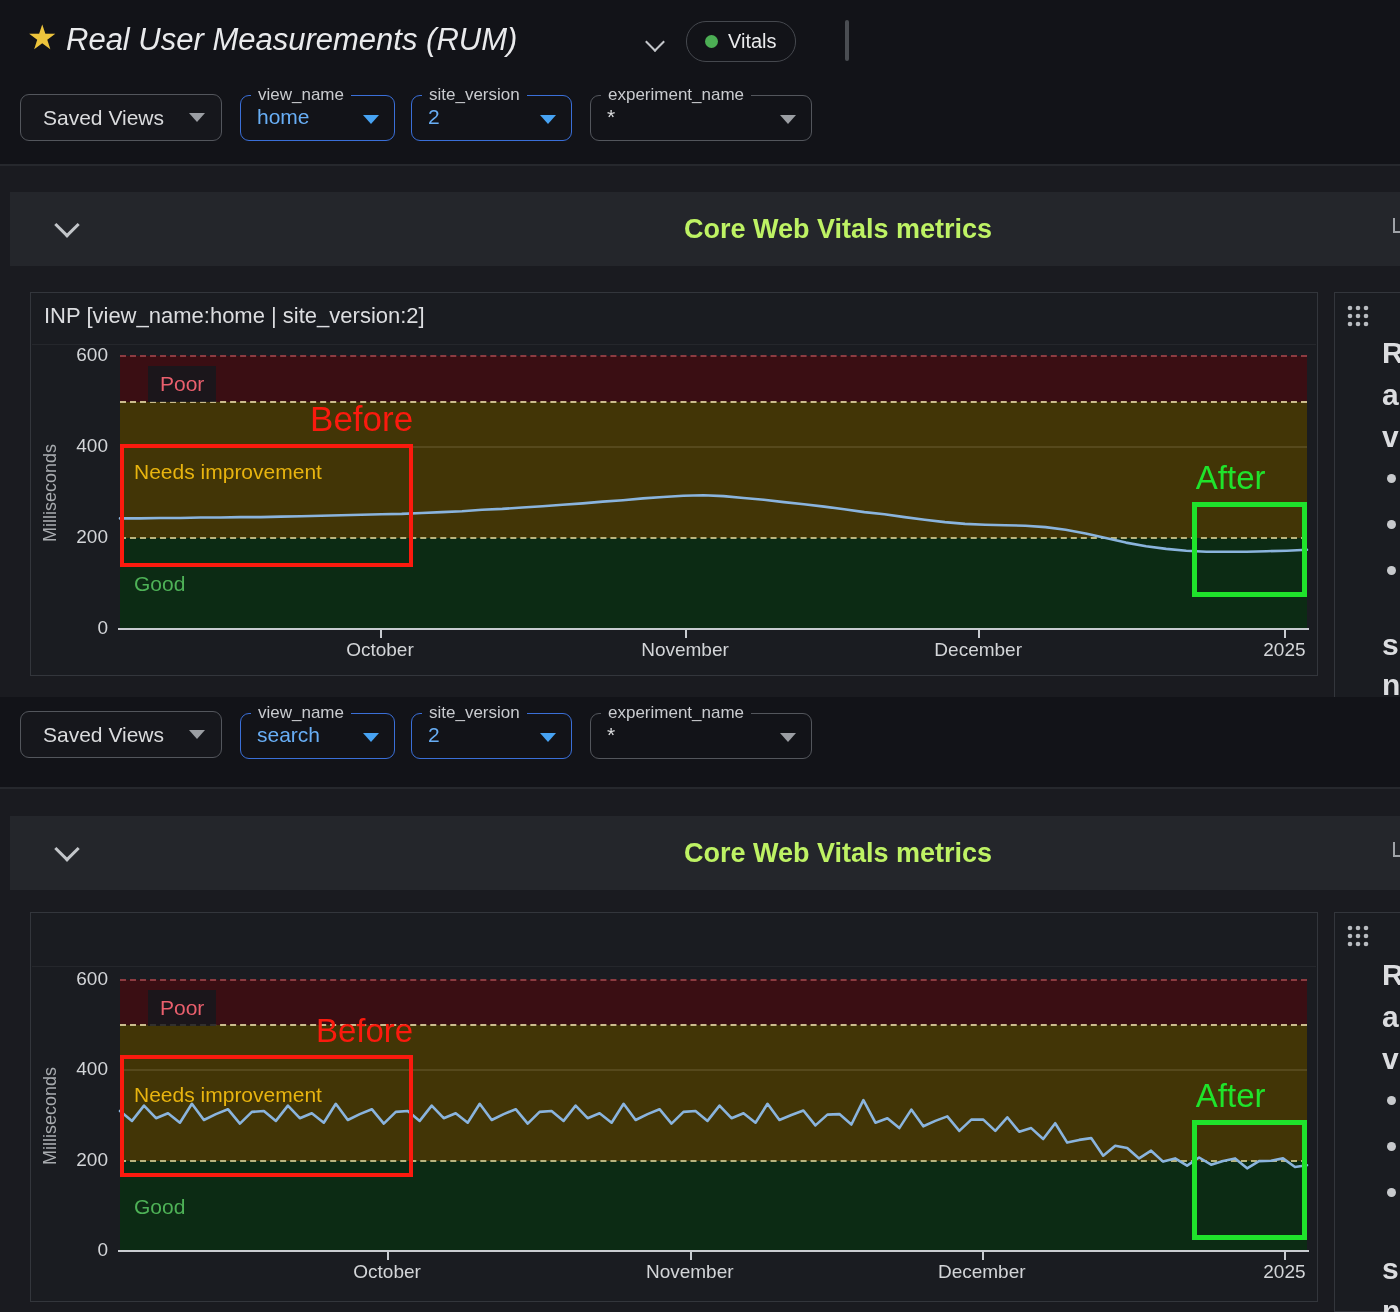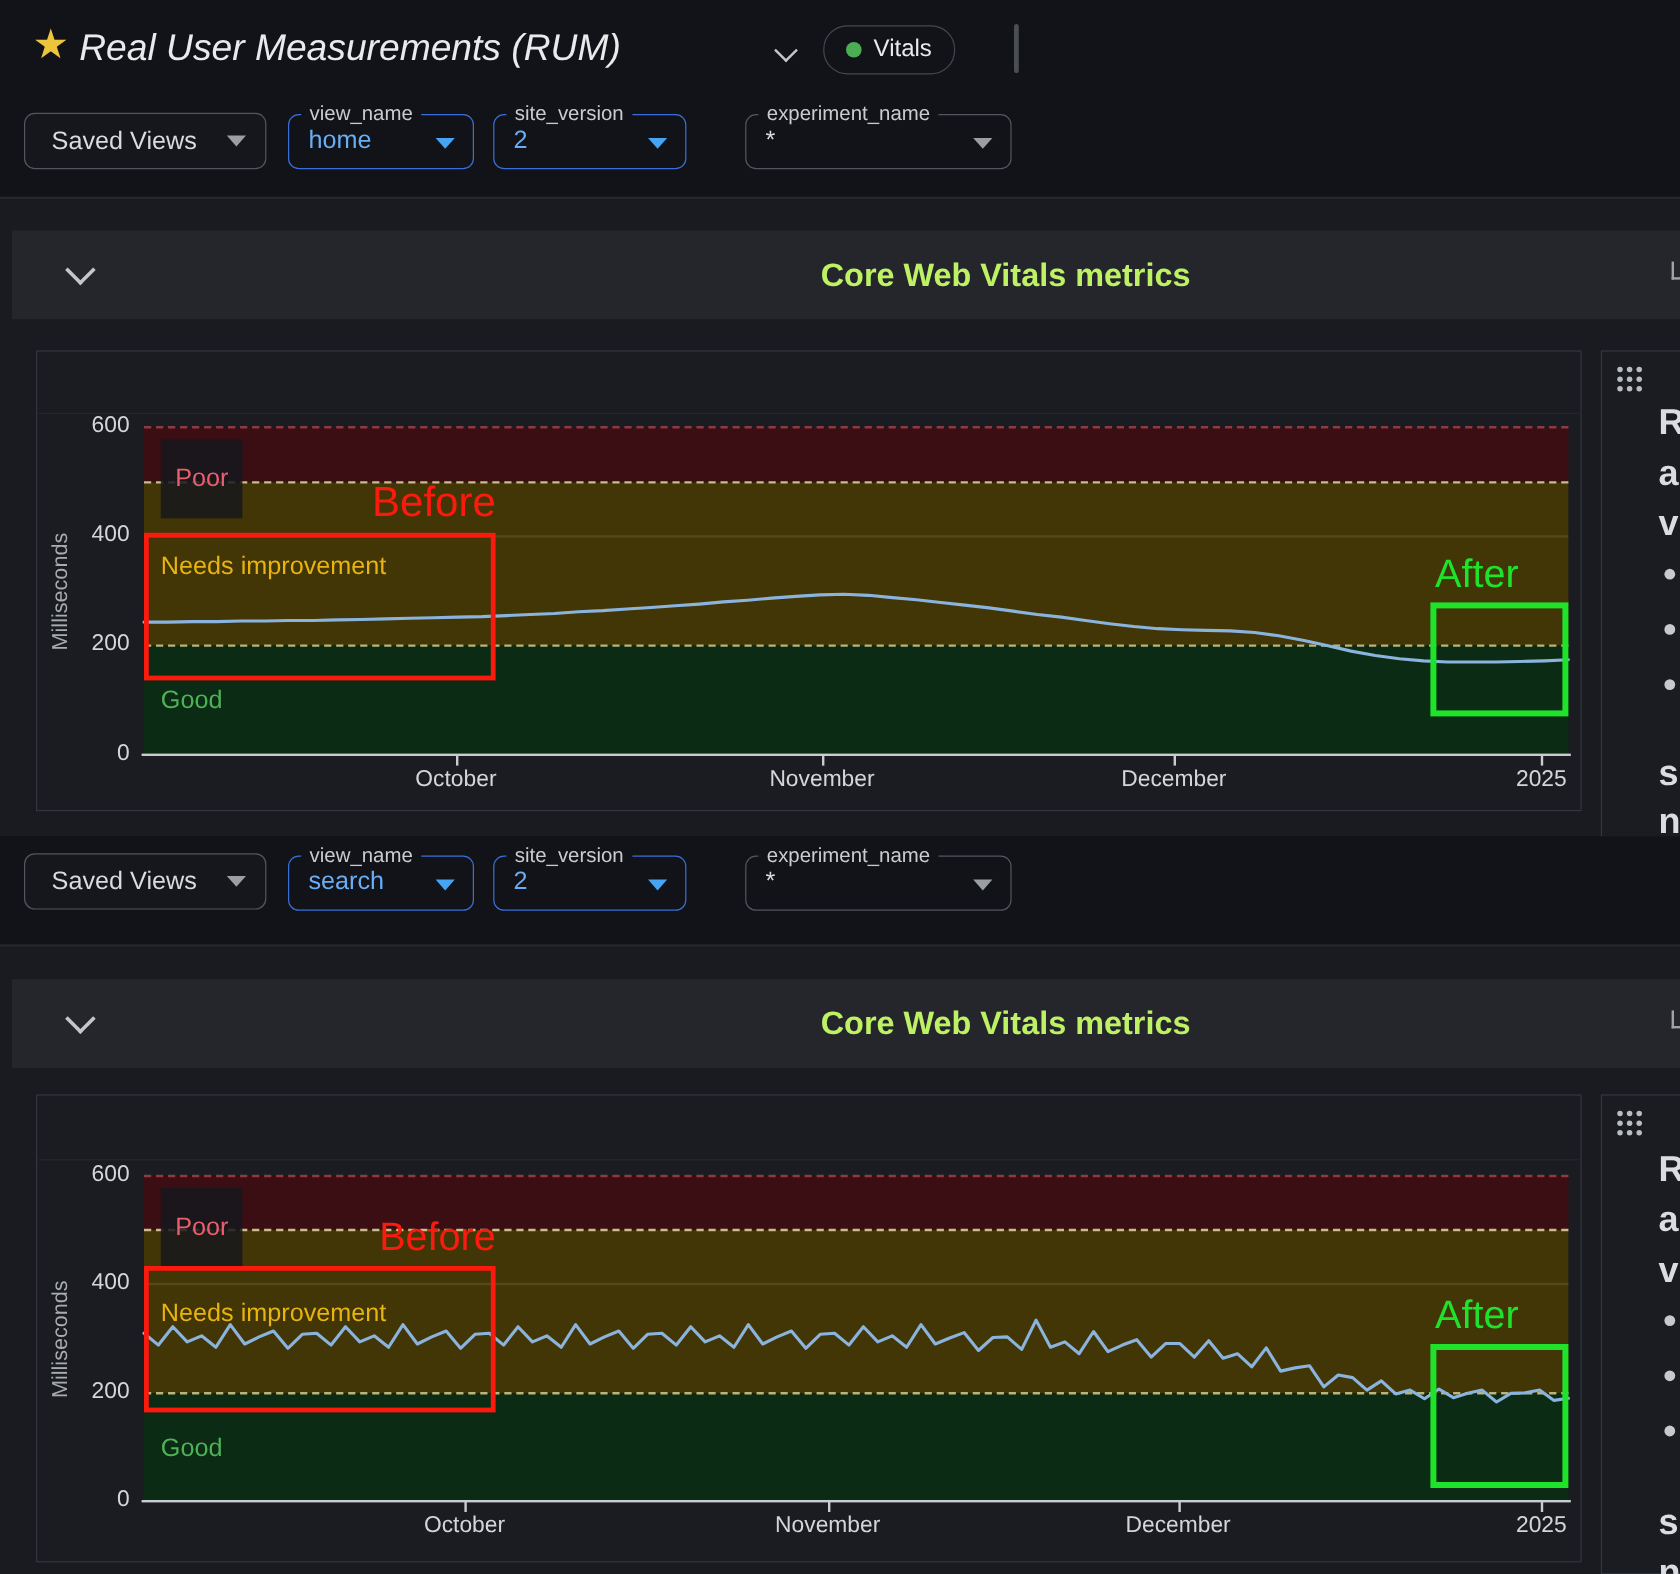--- a/index.html
+++ b/index.html
@@ -15,21 +15,21 @@
   .shared-dot{width:13px;height:13px;border-radius:50%;background:#4cae54;}
   .shared-text{font-size:20px;color:#e9eaec;}
   .vbar{width:4px;height:41px;background:#4a4d52;border-radius:2px;}
 
   
   .saved-views{display:flex;align-items:center;justify-content:space-between;box-sizing:border-box;
     width:202px;height:47px;padding:0 16px 0 22px;border:1px solid #53565c;border-radius:9px;background:#16171c;}
   .saved-views span{font-size:21px;color:#dadbdd;}
   .var-field{box-sizing:border-box;height:46px;border-radius:9px;position:absolute;}
   .var-field.blue{border:1.5px solid #3a6fd8;}
-  .var-field.gray{border:1px solid #53565c;margin-left:31px;}
+  .var-field.gray{border:1px solid #53565c;}
   .var-label{position:absolute;top:-11px;left:10px;padding:0 7px;background:#121318;font-size:17px;color:#c9cbcf;white-space:nowrap;}
   .var-value{position:absolute;left:16px;top:9px;font-size:21px;}
   .var-value.blue{color:#68aef5;}
   .var-value.white{color:#dadbdd;}
   .tri{position:absolute;right:15px;top:19px;width:0;height:0;border-left:8px solid transparent;border-right:8px solid transparent;border-top:9px solid #9b9ea3;}
   .tri.blue{border-top-color:#47a3f3;}
 
   .hdivider{height:2px;background:#26282d;}
 
   
@@ -40,21 +40,21 @@
 
   .panel{background:#1a1c21;border:1.5px solid #33363c;box-sizing:border-box;}
   .panel-title{font-size:22px;font-weight:500;color:#dcdde0;white-space:nowrap;}
   .title-line{height:1px;background:rgba(255,255,255,0.05);}
 
   
   .plot{position:absolute;}
   .plot .band{position:absolute;left:0;right:0;}
   .plot .guide{position:absolute;left:0;right:0;height:0;}
   .plot .band-label{position:absolute;left:14px;font-size:21px;white-space:nowrap;}
-  .plot .band-label.boxed{left:14px;background:rgba(22,24,29,0.85);padding:21px 12px;}
+  .plot .band-label.boxed{left:28px;background:rgba(22,24,29,0.85);padding:6px 12px;}
   .plot .axis-base{position:absolute;left:-2px;width:calc(100% + 4px);height:2px;background:#c9ccd1;}
   .plot .ytick{position:absolute;left:-66px;width:54px;text-align:right;font-size:19px;color:#d3d5d8;}
   .plot .ylabel{position:absolute;left:-70px;top:50%;transform:translate(-50%,-50%) rotate(-90deg);font-size:18px;color:#a8abaf;white-space:nowrap;}
   .plot .xtickmark{position:absolute;width:2px;height:9px;background:#c9ccd1;}
   .plot .xtick{position:absolute;transform:translateX(-50%);font-size:19px;color:#d3d5d8;white-space:nowrap;}
   .plot .series-svg{position:absolute;left:0;top:0;overflow:visible;}
   .plot .ann-box{position:absolute;box-sizing:border-box;}
   .plot .ann-label{position:absolute;white-space:nowrap;}
 
   
@@ -100,20 +100,21 @@
 
   <div class="abs content-bg" style="left:0;top:166px;width:1400px;height:531px;"></div>
 
   <div class="abs section-row" style="left:10px;top:192px;width:1656px;height:74px;">
     <span class="abs chev" style="left:48px;top:24px;width:15px;height:15px;border-width:0 3px 3px 0;"></span>
     <span class="section-title">Core Web Vitals metrics</span>
     <span class="abs clip-icon" style="left:1383px;top:26px;"></span>
   </div>
 
   <div class="abs panel" style="left:30px;top:292px;width:1288px;height:384px;"></div>
+  <span class="abs panel-title" style="left:44px;top:303px;">INP [view_name:home | site_version:2]</span>
   <div class="abs title-line" style="left:32px;top:344px;width:1284px;"></div>
 
   <div class="plot" style="left:120px;top:356px;width:1187px;height:273px;">
       <div class="band" style="top: 0px; height: 45.5px; background: rgb(58, 14, 19);"></div>
       <div class="band" style="top: 45.5px; height: 136.5px; background: rgb(66, 53, 6);"></div>
       <div class="band" style="top: 182px; height: 91px; background: rgb(12, 43, 20);"></div>
       <div class="guide" style="top: -1px; border-top: 2px dashed rgb(140, 59, 65);"></div>
       <div class="guide" style="top: 44.5px; border-top: 2px dashed rgb(203, 188, 140);"></div>
       <div class="guide" style="top: 90px; border-top: 2px solid rgba(214, 201, 160, 0.14);"></div>
       <div class="guide" style="top: 181px; border-top: 2px dashed rgb(185, 180, 126);"></div>

